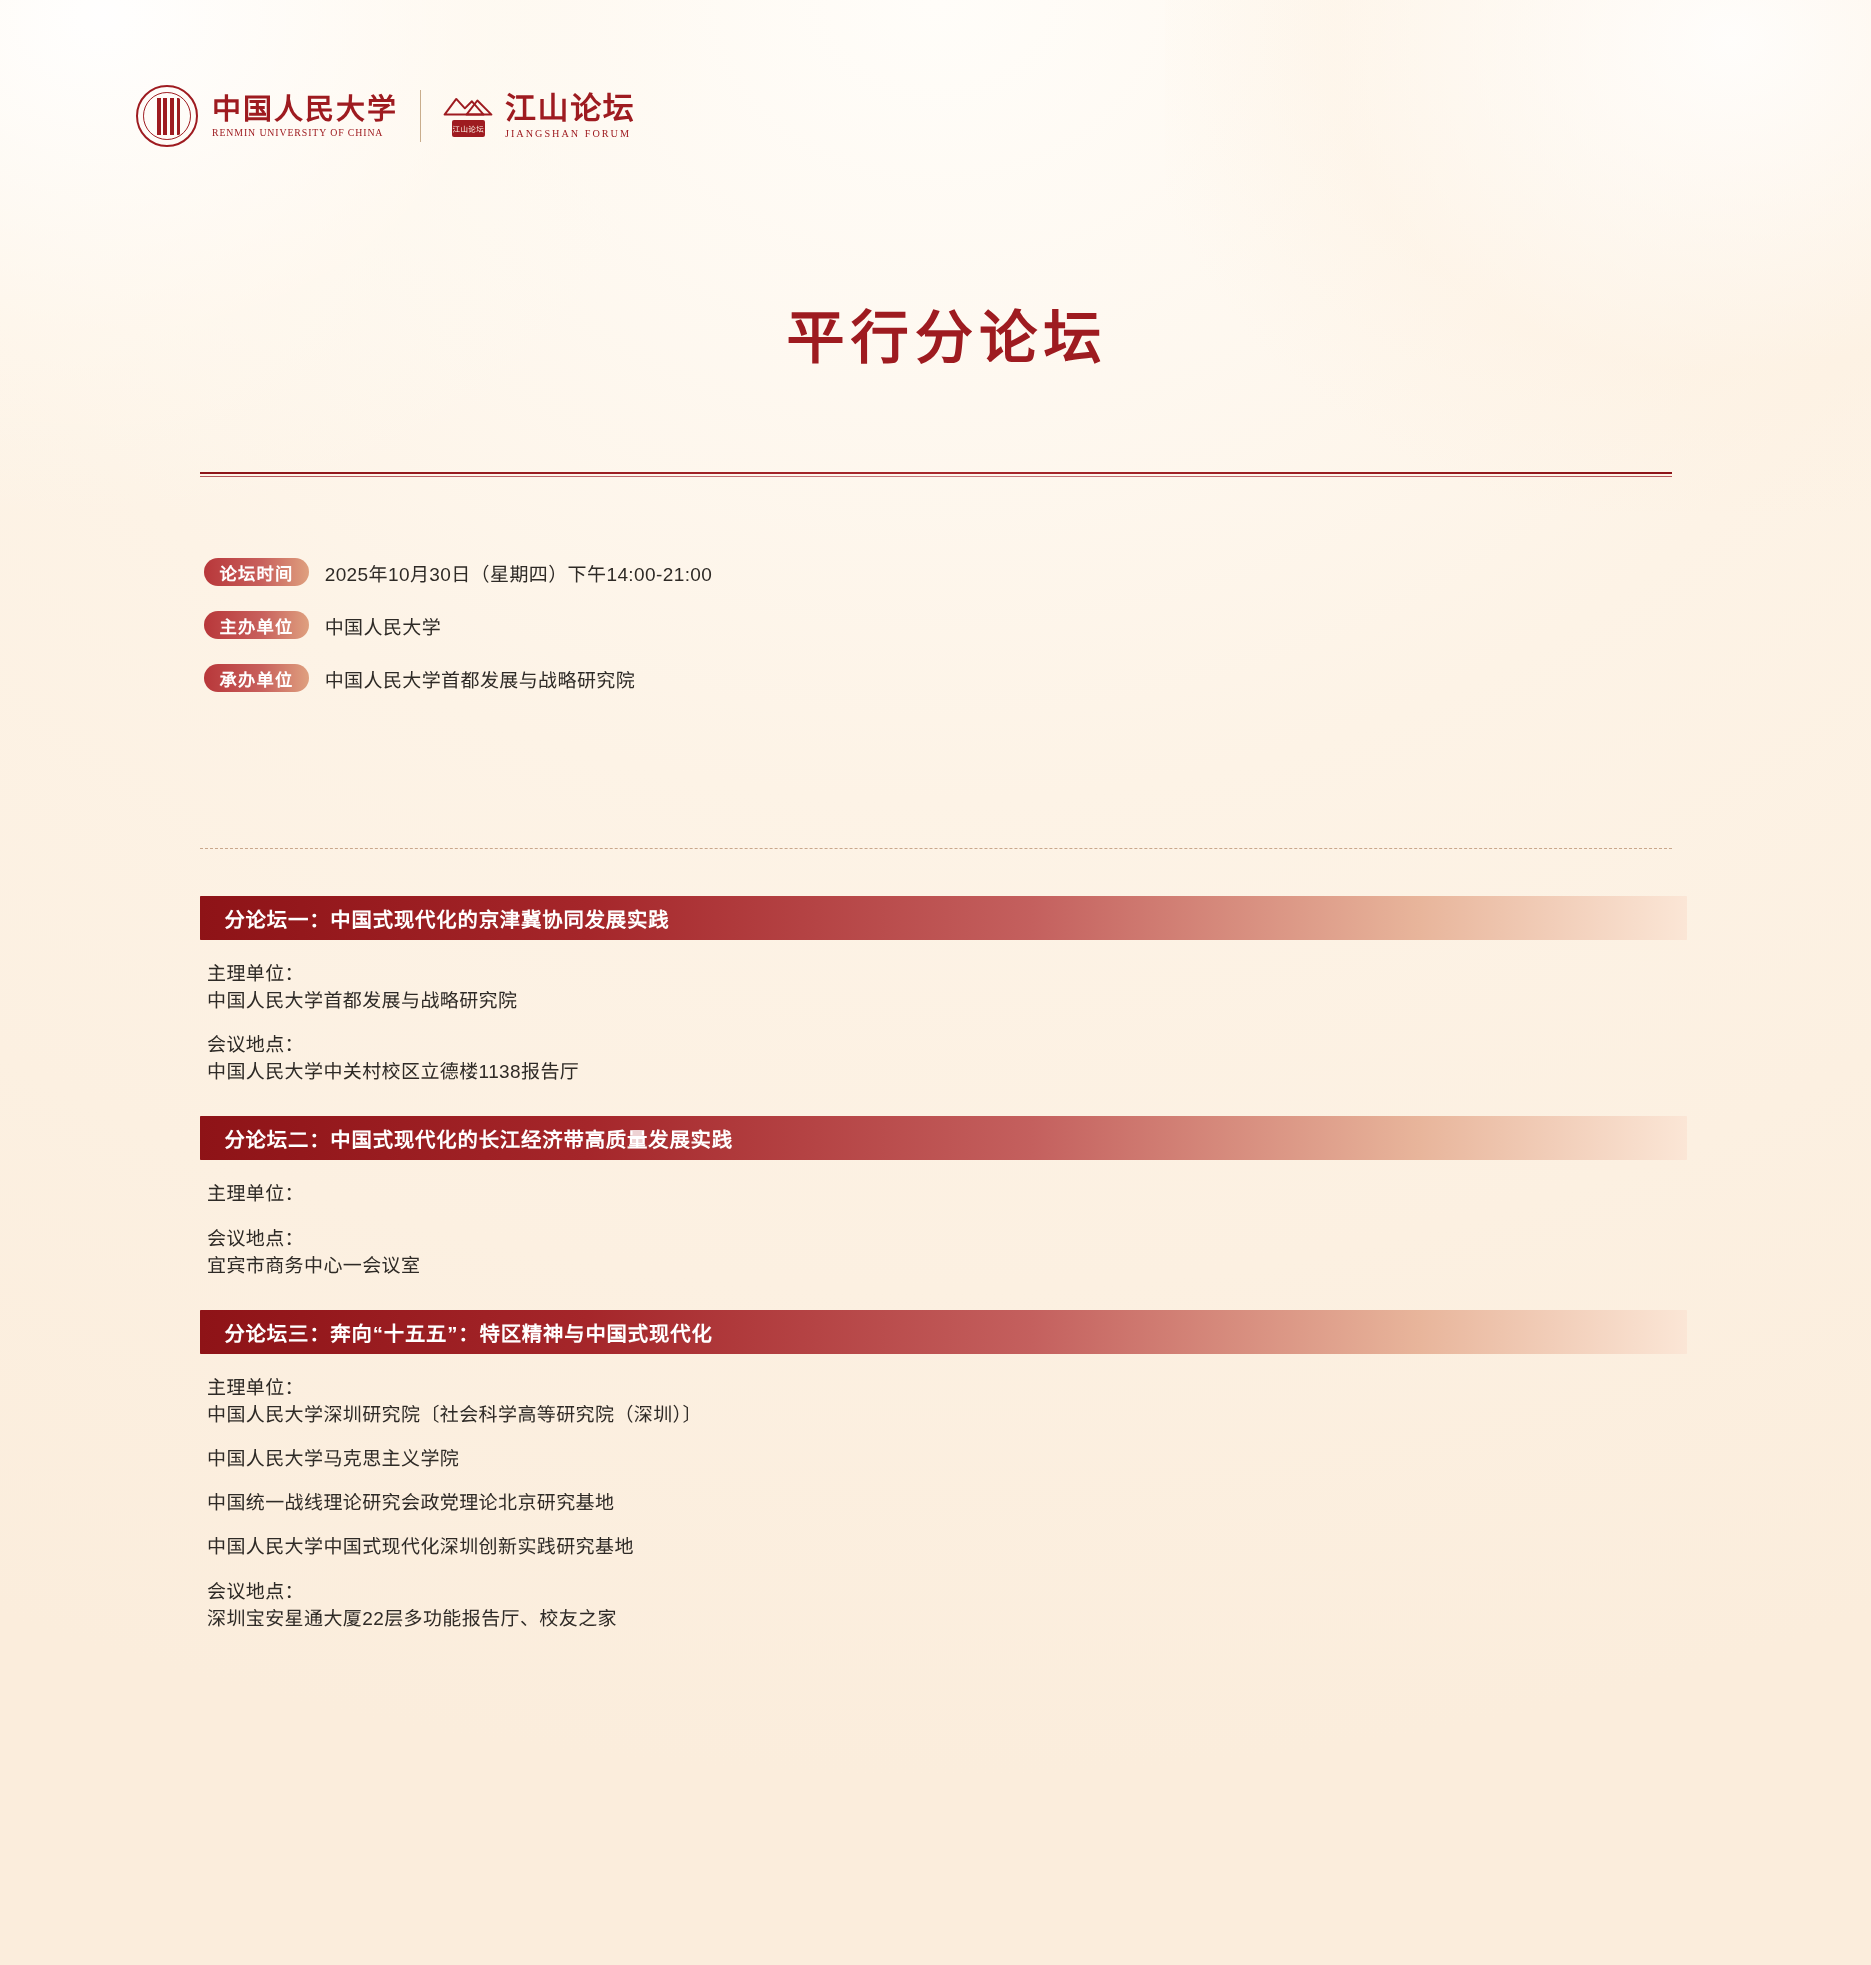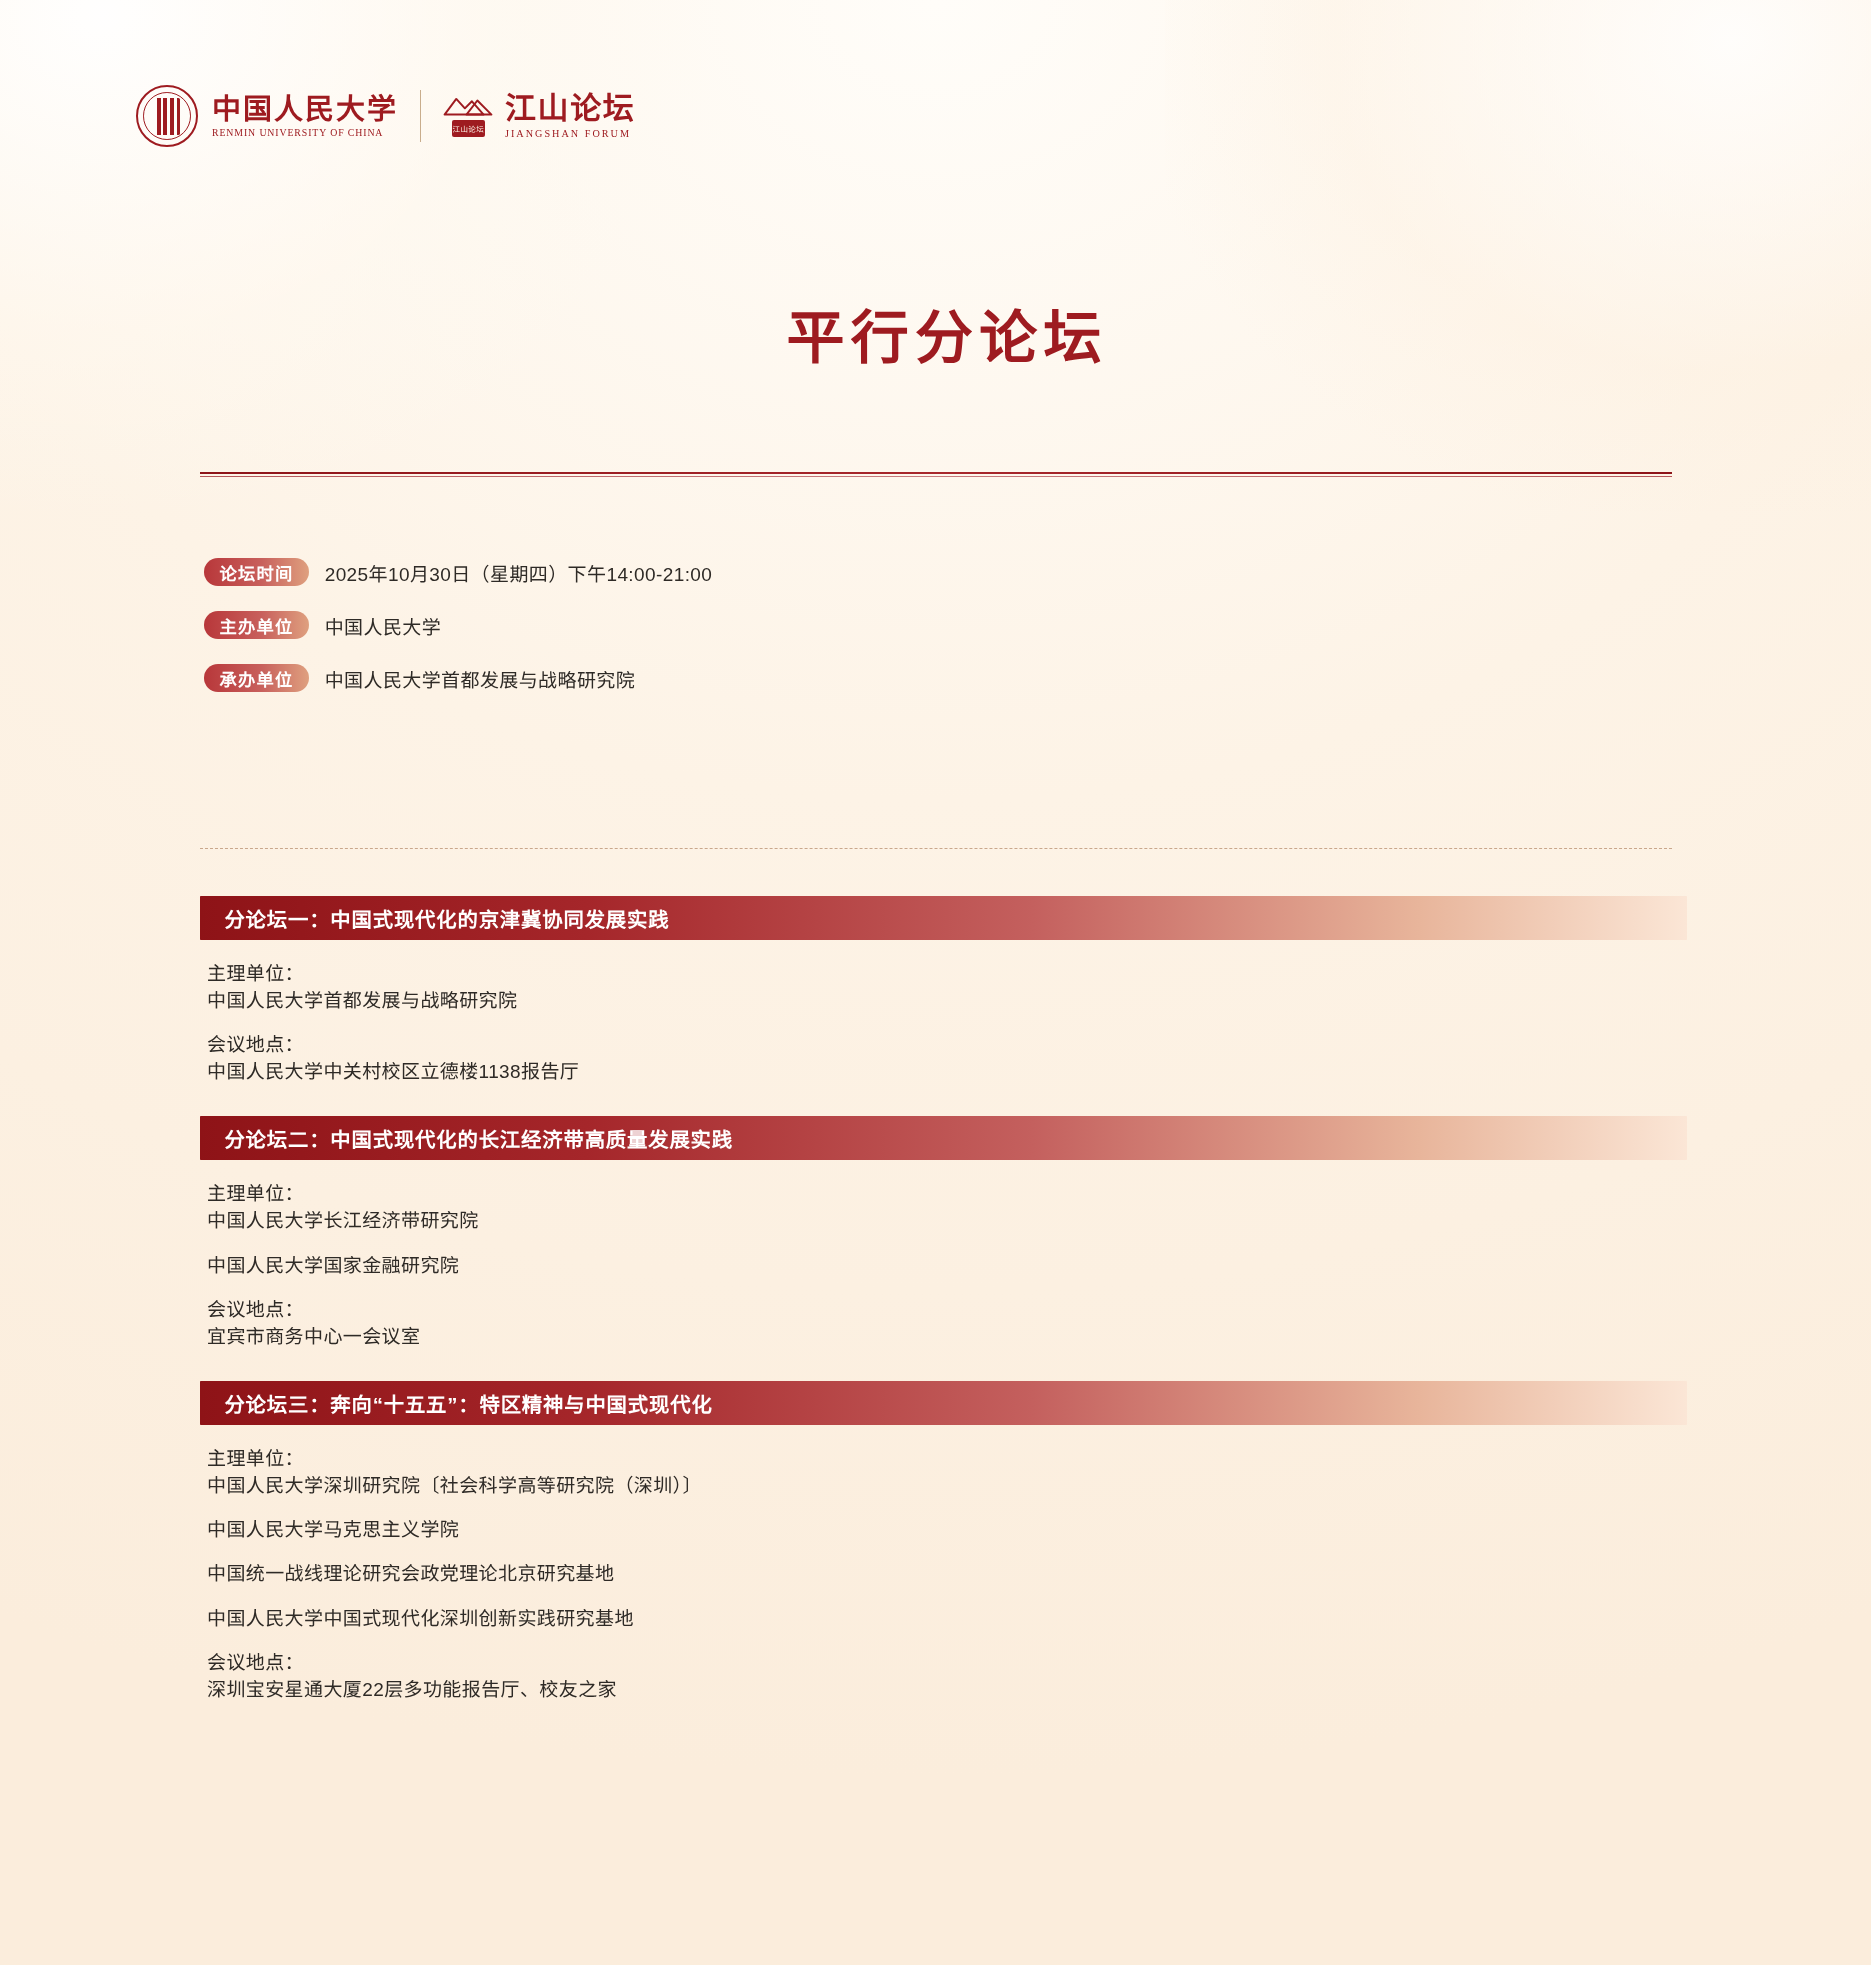--- a/index.html
+++ b/index.html
@@ -345,24 +345,20 @@
       </div>
     </div>
 
     <div class="session">
       <div class="session-bar">
         <span class="bar-text">分论坛二：中国式现代化的长江经济带高质量发展实践</span>
       </div>
       <div class="session-body">
         <div class="detail-row">
           <div class="detail-label">主理单位：</div>
-          <div class="detail-values">
-            <div class="detail-value">中国人民大学长江经济带研究院</div>
-            <div class="detail-value">中国人民大学国家金融研究院</div>
-          </div>
         </div>
         <div class="detail-row">
           <div class="detail-label">会议地点：</div>
           <div class="detail-values">
             <div class="detail-value">宜宾市商务中心一会议室</div>
           </div>
         </div>
       </div>
     </div>
 

